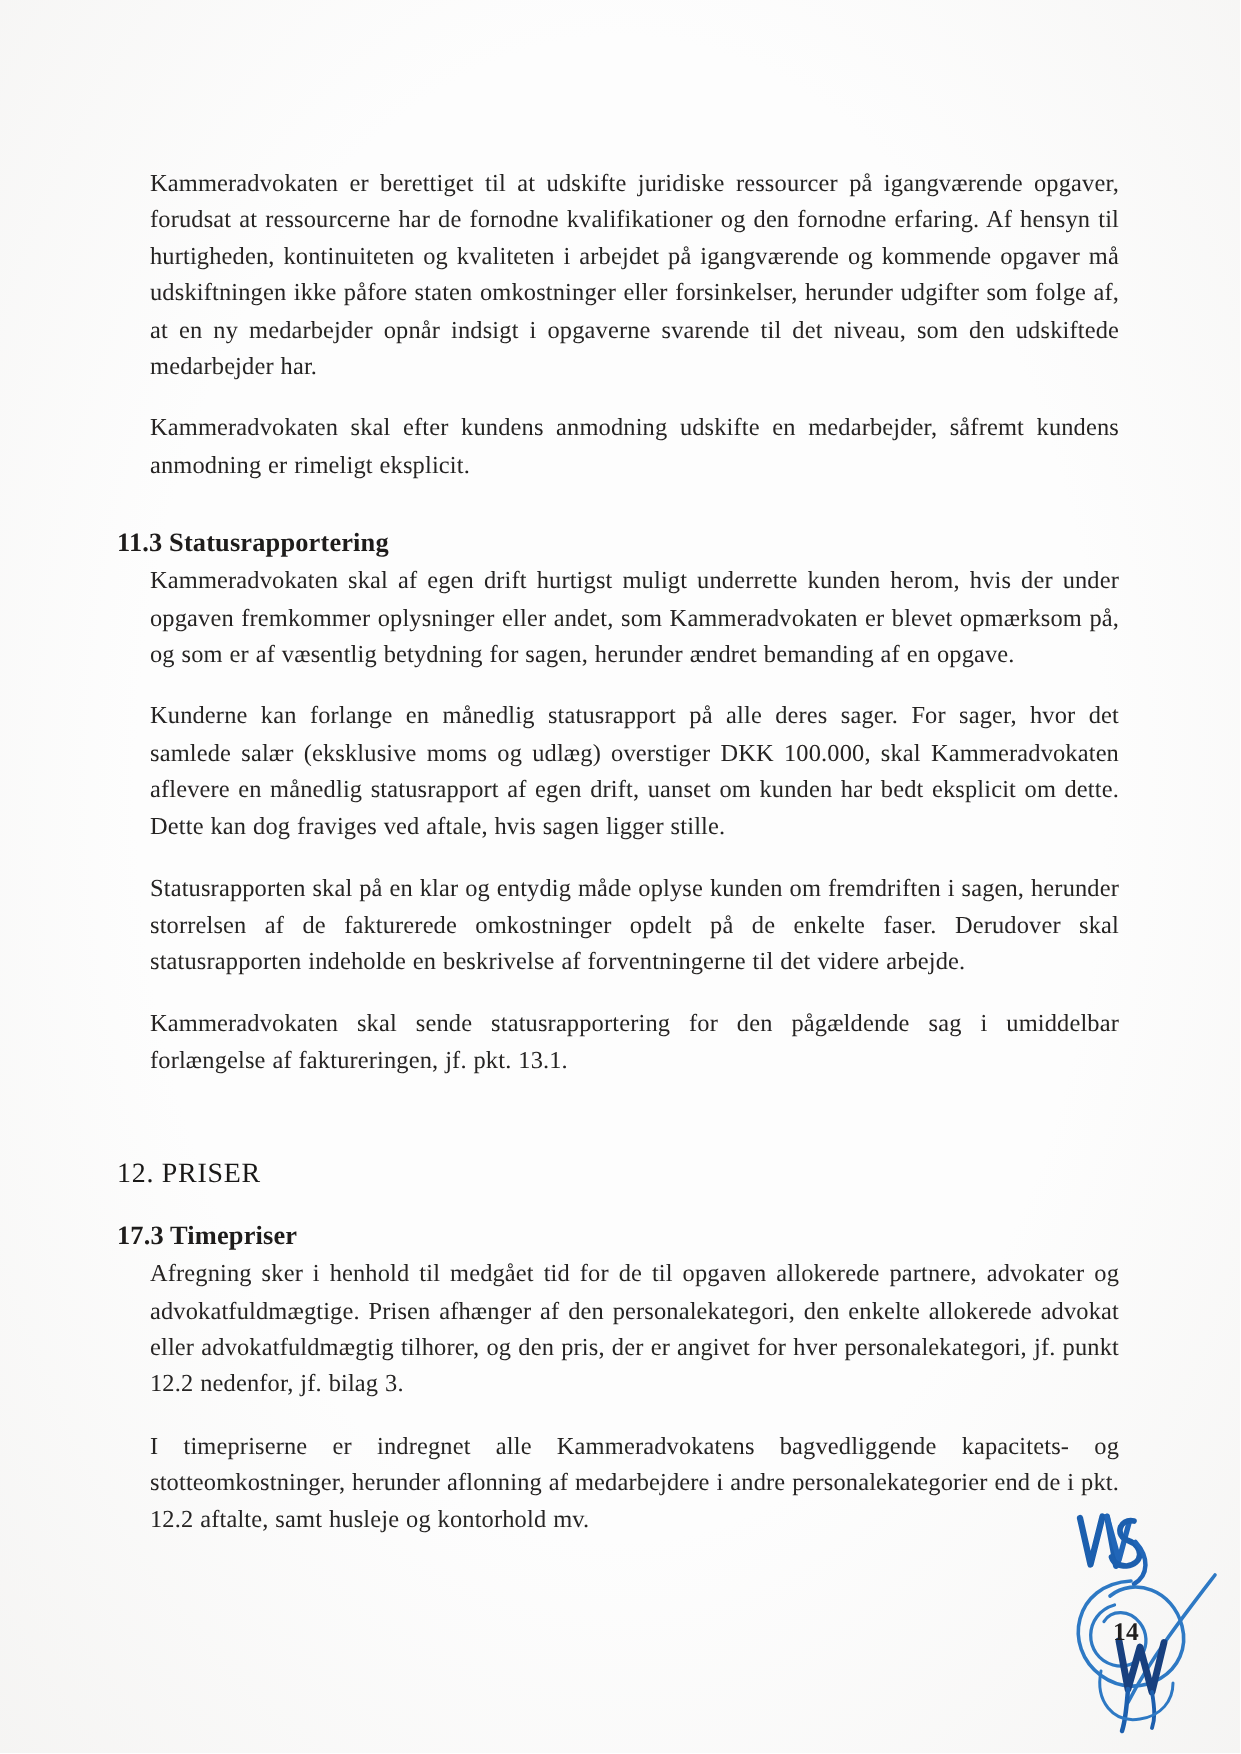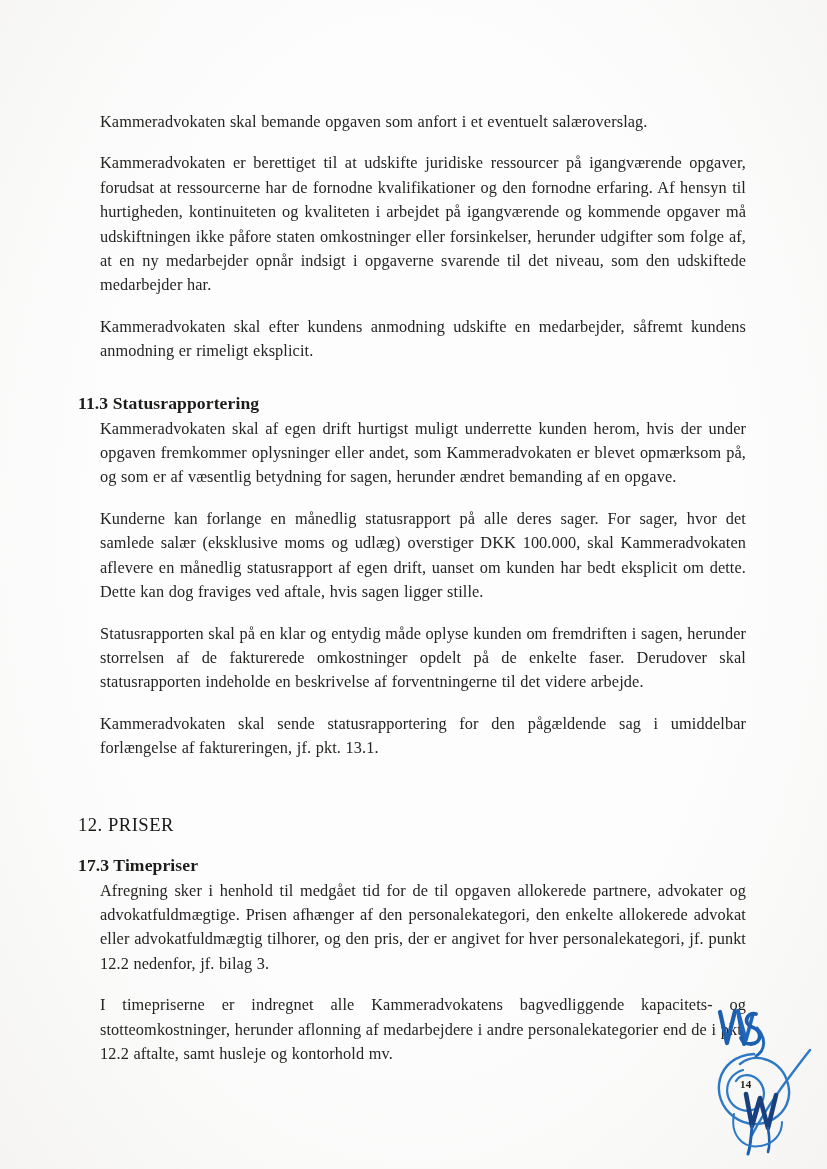--- a/index.html
+++ b/index.html
@@ -68,38 +68,38 @@
   .signature-layer {
     position: absolute;
     left: 694px;
     top: 994px;
     width: 130px;
     height: 165px;
     pointer-events: none;
   }
   .page-number {
     position: absolute;
-    left: 740px;
+    left: 718px;
     top: 1078px;
-    font-size: 11px;
+    font-size: 17px;
     font-weight: bold;
     font-family: "Liberation Serif", serif;
     color: #201e1d;
     letter-spacing: 0.2px;
+    padding-left: 24px;
   }
 </style>
 </head>
 <body>
 
 <div class="page">
 
   <div class="scan-tint"></div>
 
   <div class="content">
-      <p class="body-para">Kammeradvokaten skal bemande opgaven som anfort i et eventuelt salæroverslag.</p>
       <p class="body-para">Kammeradvokaten er berettiget til at udskifte juridiske ressourcer på igangværende opgaver, forudsat at ressourcerne har de fornodne kvalifikationer og den fornodne erfaring. Af hensyn til hurtigheden, kontinuiteten og kvaliteten i arbejdet på igangværende og kommende opgaver må udskiftningen ikke påfore staten omkostninger eller forsinkelser, herunder udgifter som folge af, at en ny medarbejder opnår indsigt i opgaverne svarende til det niveau, som den udskiftede medarbejder har.</p>
       <p class="body-para">Kammeradvokaten skal efter kundens anmodning udskifte en medarbejder, såfremt kundens anmodning er rimeligt eksplicit.</p>
       <div class="gap-before-sub"></div>
       <h2 class="section-heading">11.3 Statusrapportering</h2>
       <p class="body-para">Kammeradvokaten skal af egen drift hurtigst muligt underrette kunden herom, hvis der under opgaven fremkommer oplysninger eller andet, som Kammeradvokaten er blevet opmærksom på, og som er af væsentlig betydning for sagen, herunder ændret bemanding af en opgave.</p>
       <p class="body-para">Kunderne kan forlange en månedlig statusrapport på alle deres sager. For sager, hvor det samlede salær (eksklusive moms og udlæg) overstiger DKK 100.000, skal Kammeradvokaten aflevere en månedlig statusrapport af egen drift, uanset om kunden har bedt eksplicit om dette. Dette kan dog fraviges ved aftale, hvis sagen ligger stille.</p>
       <p class="body-para">Statusrapporten skal på en klar og entydig måde oplyse kunden om fremdriften i sagen, herunder storrelsen af de fakturerede omkostninger opdelt på de enkelte faser. Derudover skal statusrapporten indeholde en beskrivelse af forventningerne til det videre arbejde.</p>
       <p class="body-para">Kammeradvokaten skal sende statusrapportering for den pågældende sag i umiddelbar forlængelse af faktureringen, jf. pkt. 13.1.</p>
       <div class="gap-before-major"></div>
       <h1 class="major-heading">12. PRISER</h1>

